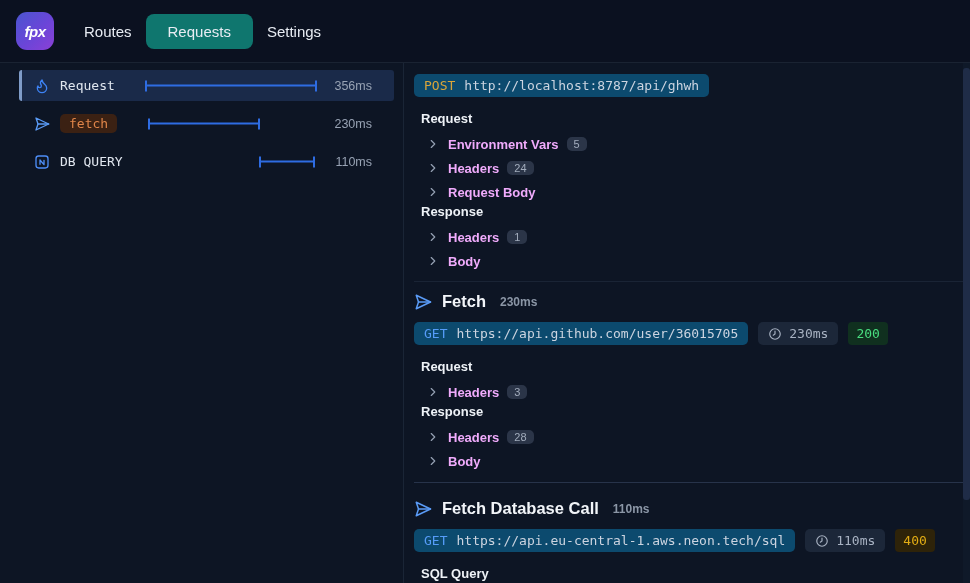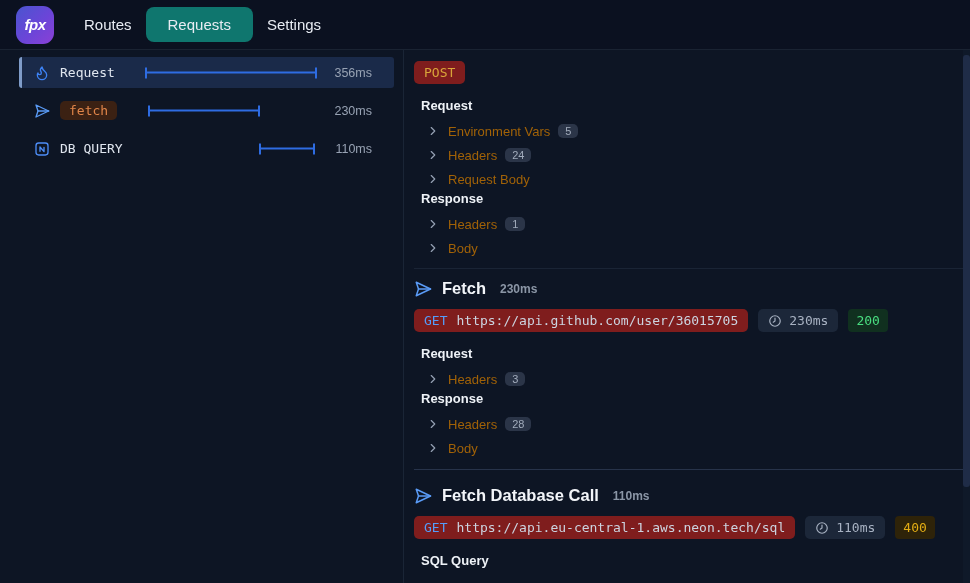--- a/index.html
+++ b/index.html
@@ -4,21 +4,21 @@
 <style>
   * { box-sizing: border-box; }
   html,body { margin:0; padding:0; }
   body {
     width:970px; height:583px; overflow:hidden;
     background:#0d1524; color:#e5eaf2;
     font-family:"Liberation Sans", sans-serif;
   }
   
   .topnav {
-    height:50px; display:flex; align-items:center;
+    height:63px; display:flex; align-items:center;
     padding:0 16px; background:#0b1120; border-bottom:1px solid #1a2332;
   }
   .logo {
     width:38px; height:38px; border-radius:11px;
     background:linear-gradient(135deg,#4a55cf 0%,#6b45d8 55%,#8b40d6 100%);
     display:flex; align-items:center; justify-content:center;
     font-weight:bold; font-style:italic; font-size:15px; color:#fff;
     letter-spacing:-0.5px; cursor:pointer;
   }
   .nav-items { display:flex; align-items:flex-end; margin-left:24px; gap:8px; }
@@ -58,21 +58,21 @@
     font-size:12.5px; color:#97a2b3;
   }
   
   .detail-panel {
     flex:1; position:relative; overflow:hidden;
     padding:11px 16px 0 10px; background:#0d1524;
   }
   .method-url-row { display:flex; align-items:center; gap:10px; margin-bottom:14px; }
   .murl {
     display:inline-flex; align-items:center; gap:9px;
-    background:#7f1d1d; border-radius:5px; padding:4px 10px;
+    background:#0c4a6e; border-radius:5px; padding:4px 10px;
     font-family:"DejaVu Sans Mono", monospace; font-size:13px;
   }
   .method.post { color:#d9a53a; }
   .method.get  { color:#569cf8; }
   .url { color:#ccd4e0; }
   .clock-badge {
     display:inline-flex; align-items:center; gap:7px;
     background:#1c2739; border-radius:5px; padding:4px 10px;
     font-family:"DejaVu Sans Mono", monospace; font-size:13px; color:#a8b2c2;
   }
@@ -81,21 +81,21 @@
     font-family:"DejaVu Sans Mono", monospace; font-size:13px;
     padding:4px 8px; border-radius:4px;
   }
   .status-badge.s200 { background:#10301f; color:#49de80; }
   .status-badge.s400 { background:#2e2309; color:#e2ac14; }
   .subheading { font-size:13px; font-weight:bold; color:#eef2f7; margin:0 0 6px 7px; }
   .subheading.mt { }
   .tree-row { display:flex; align-items:center; height:24px; padding-left:12px; cursor:pointer; }
   .chev { display:flex; flex:none; }
   .chev svg { width:14px; height:14px; }
-  .tree-label { font-size:13px; font-weight:normal; color:#a16207; margin-left:8px; }
+  .tree-label { font-size:13px; font-weight:bold; color:#f0abfc; margin-left:8px; }
   .count-badge {
     background:#2b3548; color:#a2acbc; font-size:11px;
     padding:1px 7px; border-radius:5px; margin-left:8px;
   }
   .separator { border:none; border-top:1px solid #27334a; margin:9px -9px 16px 0; }
   .separator.faint { border-top-color:#1a2435; margin:8px -9px 10px 0; }
   .section-heading { display:flex; align-items:center; gap:10px; margin:0 0 11px; }
   .section-heading .send-wrap { display:flex; }
   .section-heading svg { width:18px; height:18px; }
   .section-title { font-size:16.5px; font-weight:bold; color:#f2f5f9; }
@@ -158,20 +158,21 @@
       <span class="trace-dur">110ms</span>
     </div>
 
   </aside>
 
   <section class="detail-panel">
 
     <div class="method-url-row">
       <span class="murl">
         <span class="method post">POST</span>
+        <span class="url">http://localhost:8787/api/ghwh</span>
       </span>
     </div>
 
     <div class="subheading">Request</div>
 
     <div class="tree-row">
       <span class="chev">
         <svg viewBox="0 0 24 24" fill="none" stroke="#94a0b3" stroke-width="2" stroke-linecap="round" stroke-linejoin="round">
             <path d="m9 18 6-6-6-6"></path>
           </svg>

